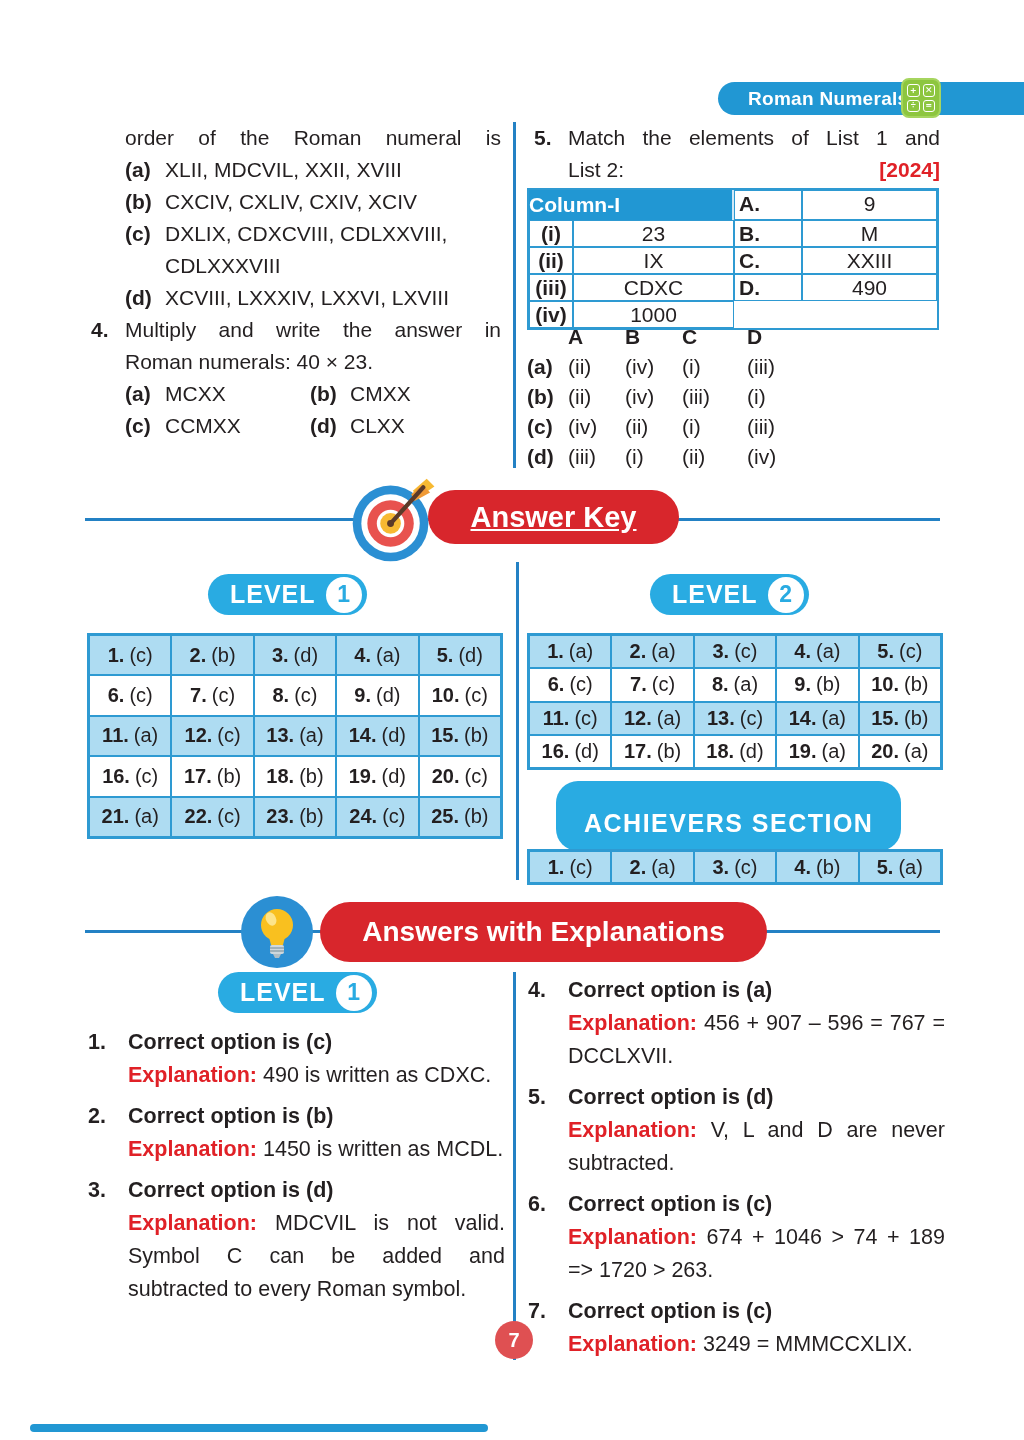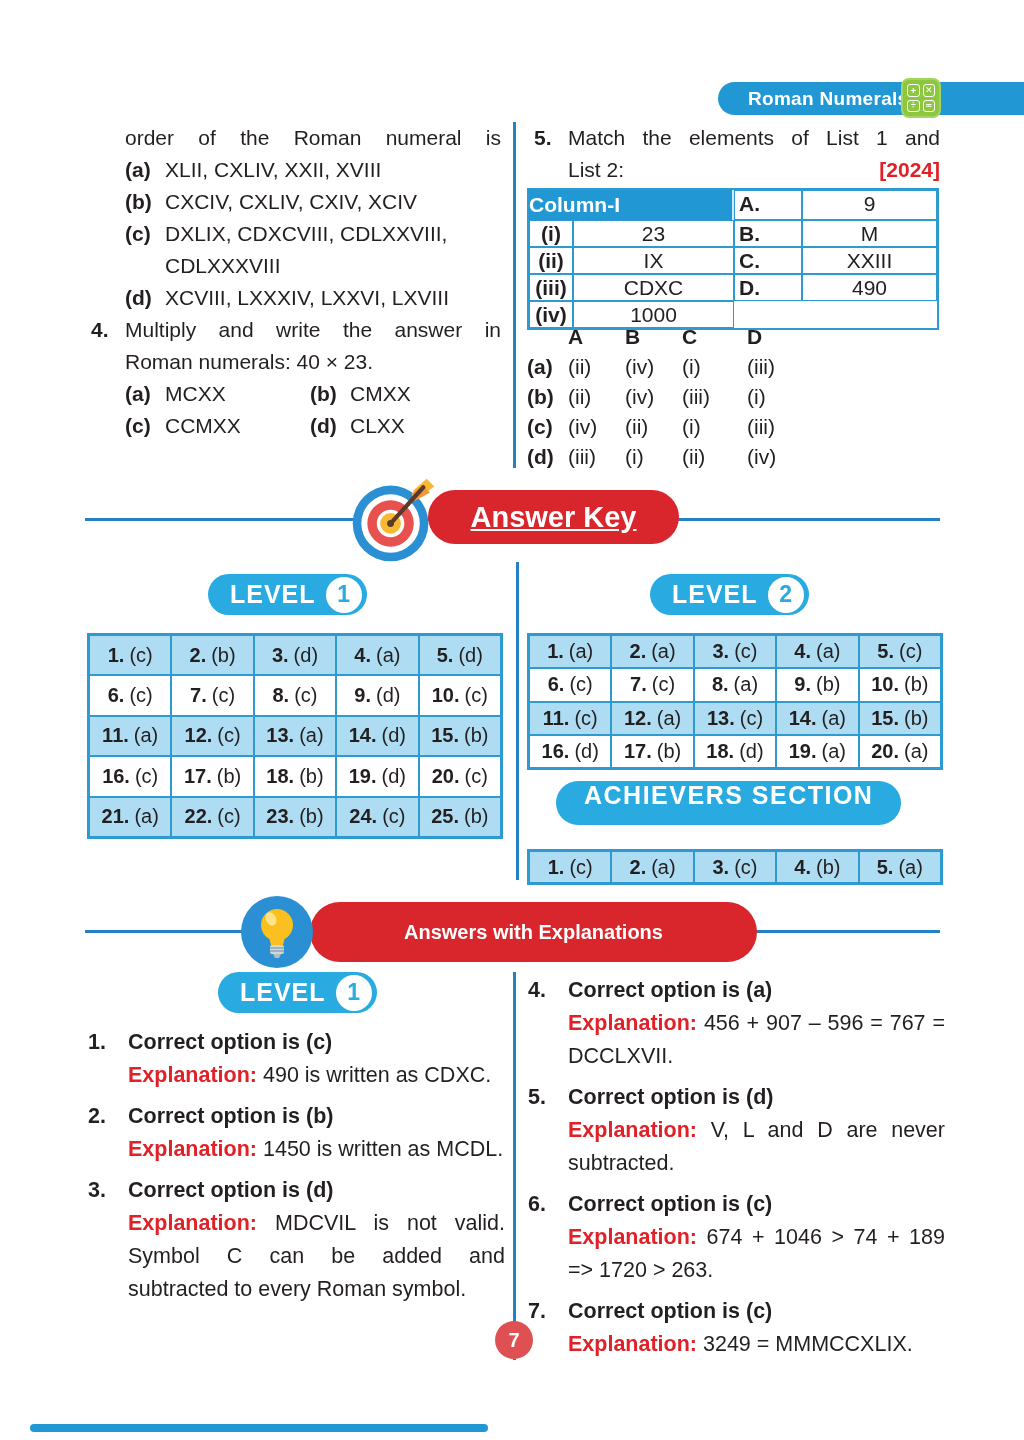--- a/index.html
+++ b/index.html
@@ -63,38 +63,38 @@
     font-size:21px; line-height:30px;
   }
   .mo-head { font-weight:bold; }
   .mo-label { font-weight:bold; }
   
   .banner {
     position:absolute; background:#d8262c; border-radius:28px; color:#fff;
     font-weight:bold; display:flex; align-items:center; justify-content:center;
   }
   .banner-answer-key { left:428px; top:490px; width:251px; height:54px; font-size:29px;text-decoration:underline; }
-  .banner-expl { left:310px; top:902px; width:447px; height:60px; font-size:20px; border-radius:30px; }
+  .banner-expl { left:320px; top:902px; width:447px; height:60px; font-size:28px; border-radius:30px; }
   .target-icon { position:absolute; left:351px; top:477px; width:86px; height:86px; }
   .bulb-icon { position:absolute; left:240px; top:895px; width:75px; height:75px; }
   
   .level-pill {
     position:absolute; height:41px; background:#29abe2; border-radius:22px;
     display:inline-flex; align-items:center; color:#fff; font-weight:bold;
     font-size:25px; padding:0 5px 0 22px; letter-spacing:1px;
   }
   .level-num {
     width:36px; height:36px; background:#fff; border-radius:50%; color:#29abe2;
     display:flex; align-items:center; justify-content:center; font-size:23px;
     margin-left:10px; letter-spacing:0;
   }
   .achievers-pill {
     position:absolute; left:556px; top:781px; height:44px; background:#29abe2;
     border-radius:22px; color:#fff; font-weight:bold; font-size:25px;
-    display:inline-flex; align-items:flex-start; padding:0 28px; letter-spacing:1.5px;
+    display:inline-flex; align-items:flex-end; padding:13px 28px; letter-spacing:1.5px;
   }
   
   .ak-grid {
     position:absolute; display:grid; border:2px solid #2e9ad2;
     box-sizing:border-box; background:#fff;
   }
   #level1-grid { left:87px; top:633px; width:416px; height:206px;
     grid-template-columns:repeat(5,1fr); grid-template-rows:repeat(5,1fr); }
   #level2-grid { left:527px; top:633px; width:416px; height:137px;
     grid-template-columns:repeat(5,1fr); grid-template-rows:repeat(4,1fr); }
@@ -142,21 +142,21 @@
     <span>＋</span>
     <span>✕</span>
     <span>÷</span>
     <span>＝</span>
   </div>
 
   <div class="qcol" style="left:125px; top:122px; width:376px;">
     <div class="just">order of the Roman numeral is</div>
     <div class="opt-row">
       <span class="opt-label">(a)</span>
-      <span>XLII, CXLIV, XXII, XVIII</span>
+      <span>XLII, MDCVIL, XXII, XVIII</span>
     </div>
     <div class="opt-row">
       <span class="opt-label">(b)</span>
       <span>CXCIV, CXLIV, CXIV, XCIV</span>
     </div>
     <div class="opt-row">
       <span class="opt-label">(c)</span>
       <span>DXLIX, CDXCVIII, CDLXXVIII, CDLXXXVIII</span>
     </div>
     <div class="opt-row">

